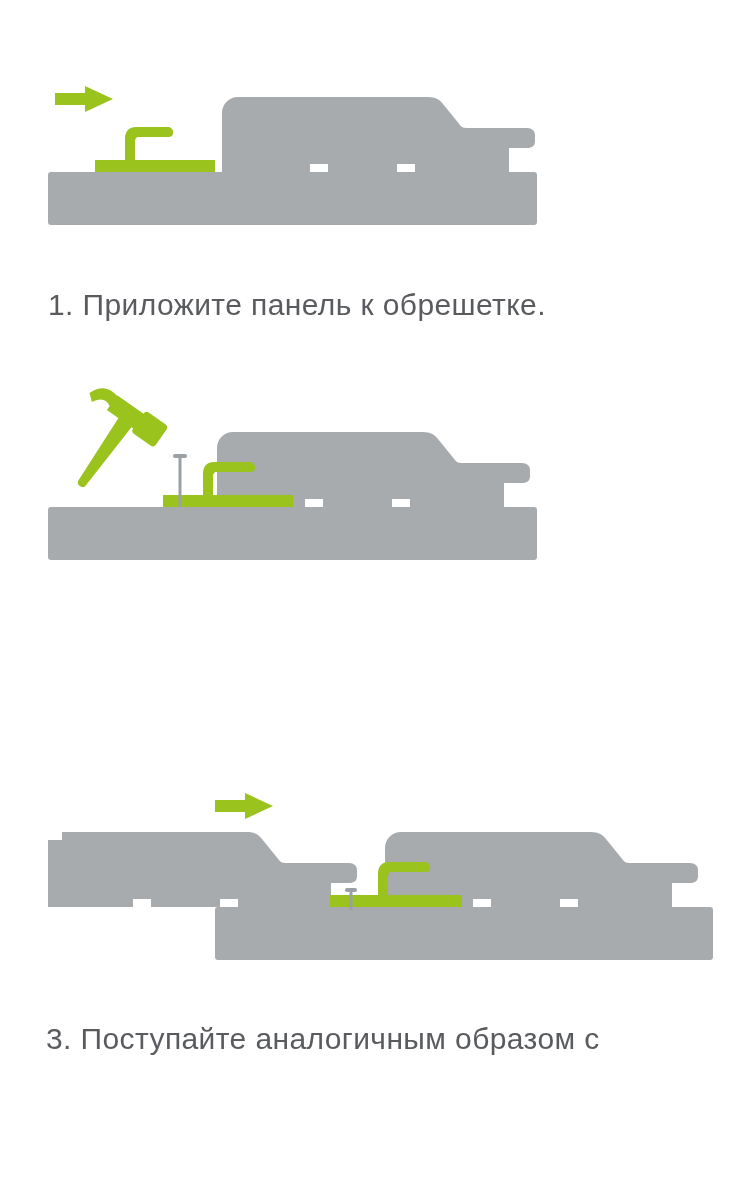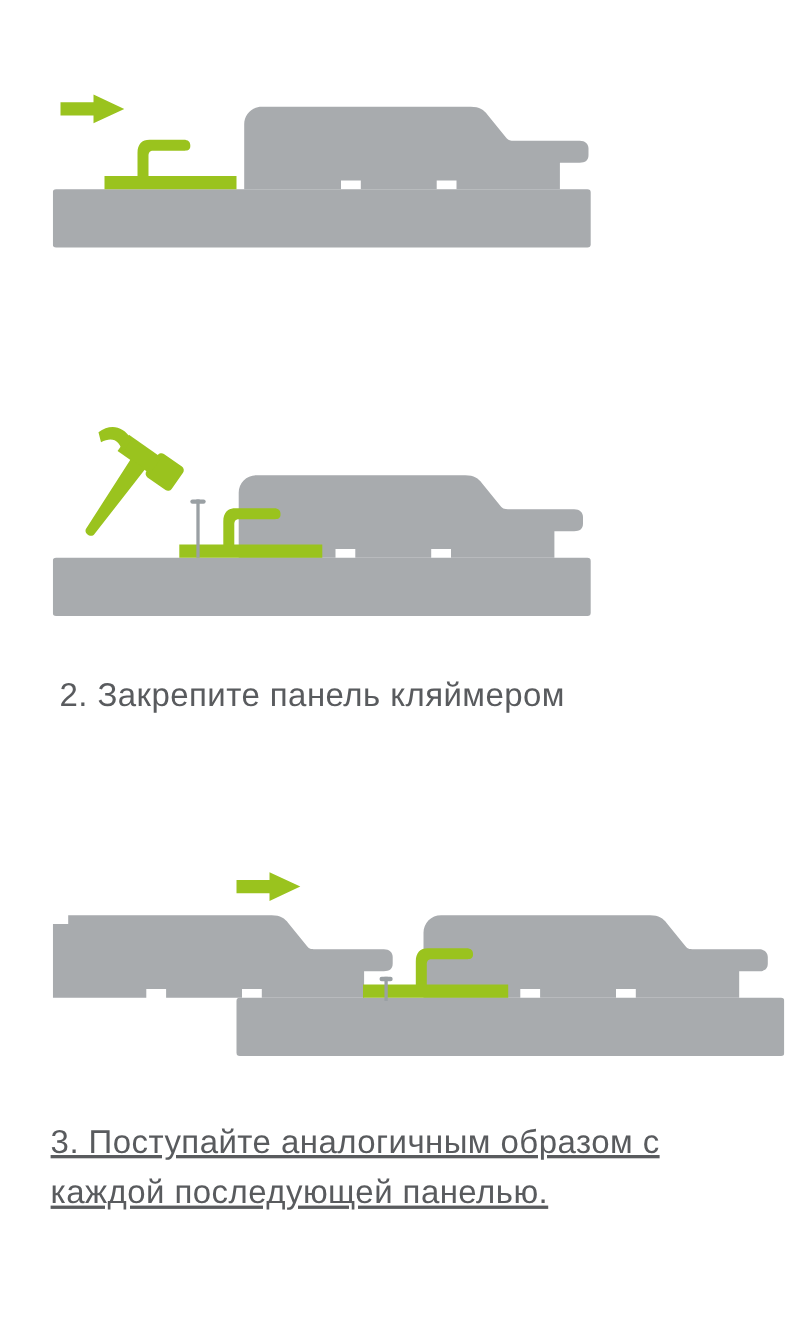--- a/index.html
+++ b/index.html
@@ -24,39 +24,42 @@
   .caption span { display:block; white-space:nowrap; }
   .fill-gray  { fill:var(--panel-gray, #a8abae); }
   .fill-green { fill:var(--accent-green, #9ac31e); }
   .fill-nail  { fill:var(--nail-gray, #9aa0a4); }
 
   #illus1 { left:48px; top:80px;  }
   #cap1   { left:48px; top:282px; }
   #illus2 { left:48px; top:388px; }
   #cap2   { left:54px; top:610px; }
   #illus3 { left:48px; top:790px; }
-  #cap3   { left:46px; top:1016px;text-decoration:underline; }
+  #cap3   { left:46px; top:1016px; }
 </style>
 </head>
 <body>
 
 <div class="page">
 
   <figure class="illus" id="illus1">
     <svg width="500" height="150" viewBox="0 0 500 150">
       <rect class="fill-gray" x="0" y="92" width="489" height="53" rx="3"></rect>
       <path class="fill-gray" transform="translate(174,17)" d="M16,0 H206 C214,0 218,3 221,7 L238,28 C240,31 243,31 247,31 H305 C310,31 313,34 313,38 V44 C313,49 310,51 305,51 H287 V75 H193 V67 H175 V75 H106 V67 H88 V75 H0 V16 C0,7 7,0 16,0 Z"></path>
       <g transform="translate(47,47)">
         <path class="fill-green" d="M0,33 H120 V45 H0 Z"></path>
         <path class="fill-green" d="M30,35 V12 C30,4 34,0 41,0 H72 C76,0 78,2 78,5 V6 C78,9 76,10 73,10 H44 C41,10 40,12 40,15 V35 Z"></path>
       </g>
       <path class="fill-green" transform="translate(7,6)" d="M0,7 H30 V0 L58,13 L30,26 V19 H0 Z"></path>
     </svg>
   </figure>
 
+  <p class="caption" id="cap1">
+    <span>1. Приложите панель к обрешетке.</span>
+  </p>
 
   <figure class="illus" id="illus2">
     <svg width="500" height="172" viewBox="0 0 500 172">
       <rect class="fill-gray" x="0" y="119" width="489" height="53" rx="3"></rect>
       <path class="fill-gray" transform="translate(169,44)" d="M16,0 H206 C214,0 218,3 221,7 L238,28 C240,31 243,31 247,31 H305 C310,31 313,34 313,38 V44 C313,49 310,51 305,51 H287 V75 H193 V67 H175 V75 H106 V67 H88 V75 H0 V16 C0,7 7,0 16,0 Z"></path>
       <g transform="translate(115,74)">
         <path class="fill-green" d="M0,33 H130 V45 H0 Z"></path>
         <path class="fill-green" d="M40,35 V12 C40,4 44,0 51,0 H86 C90,0 92,2 92,5 V6 C92,9 90,10 87,10 H54 C51,10 50,12 50,15 V35 Z"></path>
       </g>
       <g>
@@ -66,21 +69,20 @@
       <g transform="translate(16,6) rotate(35 46 50)">
         <rect class="fill-green" x="56" y="2" width="28" height="26" rx="4"></rect>
         <rect class="fill-green" x="24" y="6" width="36" height="18"></rect>
         <path class="fill-green" d="M28,8 C14,2 4,8 0,20 L7,26 C12,16 20,14 29,23 Z"></path>
         <path class="fill-green" d="M38,23 H54 L50,98 C50,103 41,103 41,98 Z"></path>
       </g>
     </svg>
   </figure>
 
   <p class="caption" id="cap2">
-    <span>2. Закрепите панель кляймером</span>
   </p>
 
   <figure class="illus" id="illus3">
     <svg width="665" height="172" viewBox="0 0 665 172">
       <rect class="fill-gray" x="167" y="117" width="498" height="53" rx="3"></rect>
       <path class="fill-gray" transform="translate(0,42)" d="M0,8 H14 V0 H199 C207,0 211,3 214,7 L231,28 C233,31 236,31 240,31 H301 C306,31 309,34 309,38 V44 C309,49 306,51 301,51 H283 V75 H190 V67 H172 V75 H103 V67 H85 V75 H0 Z"></path>
       <path class="fill-gray" transform="translate(337,42)" d="M16,0 H206 C214,0 218,3 221,7 L238,28 C240,31 243,31 247,31 H305 C310,31 313,34 313,38 V44 C313,49 310,51 305,51 H287 V75 H193 V67 H175 V75 H106 V67 H88 V75 H0 V16 C0,7 7,0 16,0 Z"></path>
       <g transform="translate(282,72)">
         <path class="fill-green" d="M0,33 H132 V45 H0 Z"></path>
         <path class="fill-green" d="M48,35 V12 C48,4 52,0 59,0 H94 C98,0 100,2 100,5 V6 C100,9 98,10 95,10 H62 C59,10 58,12 58,15 V35 Z"></path>
@@ -88,16 +90,15 @@
       <g>
         <rect class="fill-nail" x="297" y="98" width="12" height="4" rx="2"></rect>
         <rect class="fill-nail" x="301.5" y="98" width="3" height="22"></rect>
       </g>
       <path class="fill-green" transform="translate(167,3)" d="M0,7 H30 V0 L58,13 L30,26 V19 H0 Z"></path>
     </svg>
   </figure>
 
   <p class="caption" id="cap3">
     <span>3. Поступайте аналогичным образом с</span>
-    <span>каждой последующей панелью.</span>
   </p>
 
 </div>
 
 </body></html>

